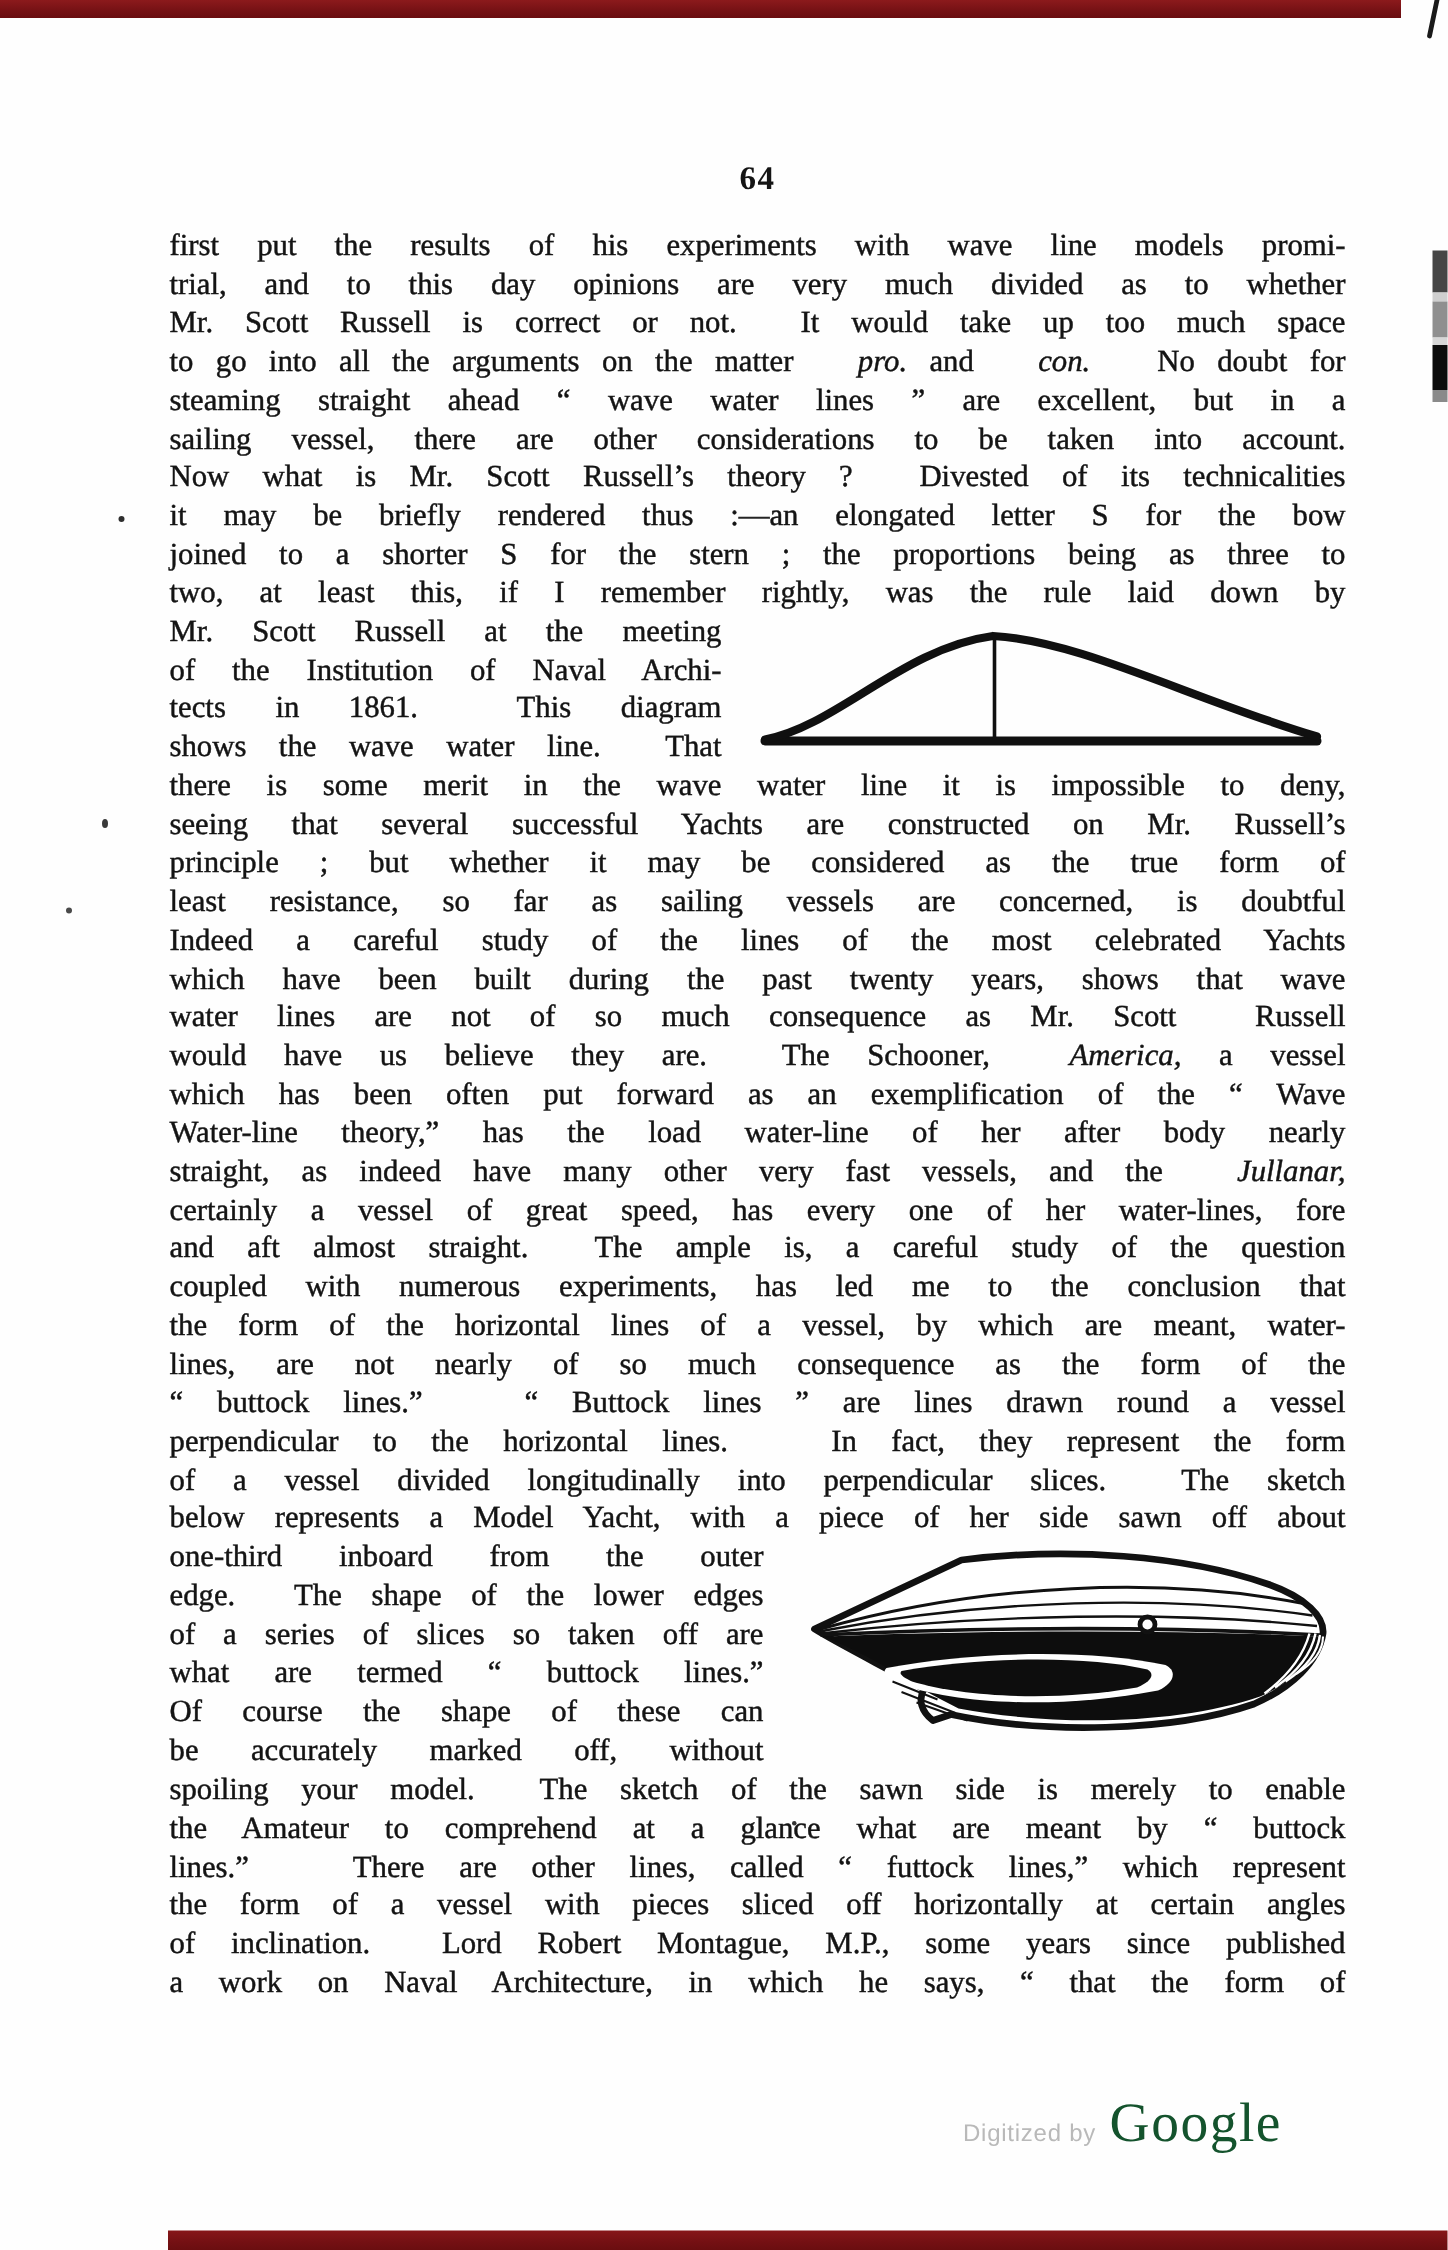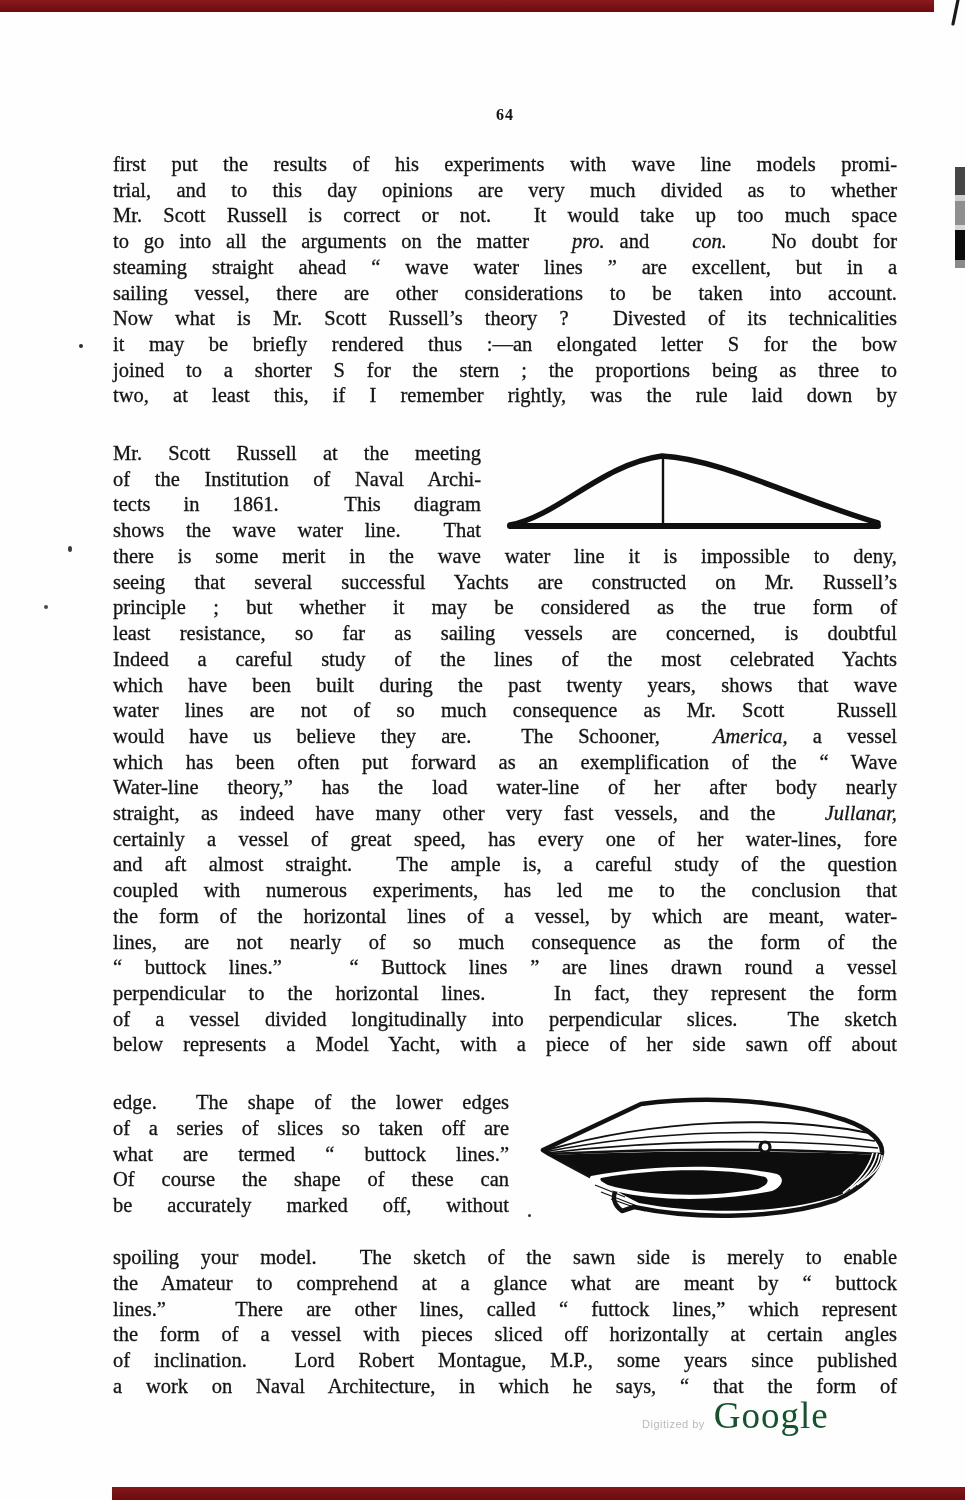--- a/index.html
+++ b/index.html
@@ -14,40 +14,40 @@
   .bar-bottom{left:112px;top:1487px;width:853px;height:13px;
            background:linear-gradient(to bottom,#871719 0%,#741013 60%,#6a0e10 100%);}
 
   
   .corner-tick{position:absolute;left:948px;top:0;}
   .edge-strip{position:absolute;left:955px;top:167px;width:10px;}
   .edge-strip div{width:10px;}
   .speck{position:absolute;border-radius:50%;}
 
   .page-number{position:absolute;left:113px;top:106px;width:784px;
-               text-align:center;font-size:16px;font-weight:bold;letter-spacing:1px;}
+               text-align:center;font-size:22px;font-weight:bold;letter-spacing:1px;}
 
   .content{position:absolute;left:113px;top:152px;width:784px;
            font-size:20.5px;font-family:Liberation Serif, serif;-webkit-text-stroke:0.3px currentColor;}
   .tl{line-height:25.7px;white-space:pre-wrap;
       text-align:justify;text-align-last:justify;}
   .tl i{font-style:italic;margin-left:28px;}
 
-  .row{position:relative;margin-top:32px;}
+  .row{position:relative;}
   .row-wave{height:103px;}
   .row-yacht{height:155px;}
   .col-wave{width:368px;}
   .col-yacht{width:396px;}
   .fig{position:absolute;}
   .fig-wave{left:393px;top:1px;}
   .fig-yacht{left:424px;top:3px;}
 
   .watermark{position:absolute;left:642px;top:1394px;display:flex;align-items:baseline;gap:9px;}
   .wm-prefix{font-family:"Liberation Sans","DejaVu Sans",sans-serif;
-             font-size:11px;color:#b9b9b9;letter-spacing:0.5px;}
+             font-size:16px;color:#b9b9b9;letter-spacing:0.5px;}
   .wm-brand{font-family:"Liberation Serif","DejaVu Serif",serif;
             font-size:37px;color:#14532d;letter-spacing:1px;}
 </style>
 </head>
 <body>
 
 <div class="page">
 
   <div class="bar bar-top"></div>
 
@@ -118,20 +118,21 @@
         <div class="tl">the form of the horizontal lines of a vessel, by which are meant, water-</div>
         <div class="tl">lines, are not nearly of so much consequence as the form of the</div>
         <div class="tl">“ buttock lines.”   “ Buttock lines ” are lines drawn round a vessel</div>
         <div class="tl">perpendicular to the horizontal lines.   In fact, they represent the form</div>
         <div class="tl">of a vessel divided longitudinally into perpendicular slices.  The sketch</div>
         <div class="tl">below represents a Model Yacht, with a piece of her side sawn off about</div>
       </section>
 
     <section class="row row-yacht">
       <div class="col-yacht">
+          <div class="tl">one-third inboard from the outer</div>
           <div class="tl">edge.  The shape of the lower edges</div>
           <div class="tl">of a series of slices so taken off are</div>
           <div class="tl">what are termed “ buttock lines.”</div>
           <div class="tl">Of course the shape of these can</div>
           <div class="tl">be accurately marked off, without</div>
         </div>
       <svg class="fig fig-yacht" width="356" height="136" viewBox="0 0 356 136">
 
         <path d="M6 57 L104 11 C175 2 253 8 308 27 C334 36 346 49 345 60 C342 79 324 96 299 107 C244 126 158 127 97 114 L85 118 C77 112 75 104 79 97 C54 83 22 67 6 57 Z" fill="#ffffff" stroke="#111111" stroke-width="4.5" stroke-linejoin="round"></path>
 

